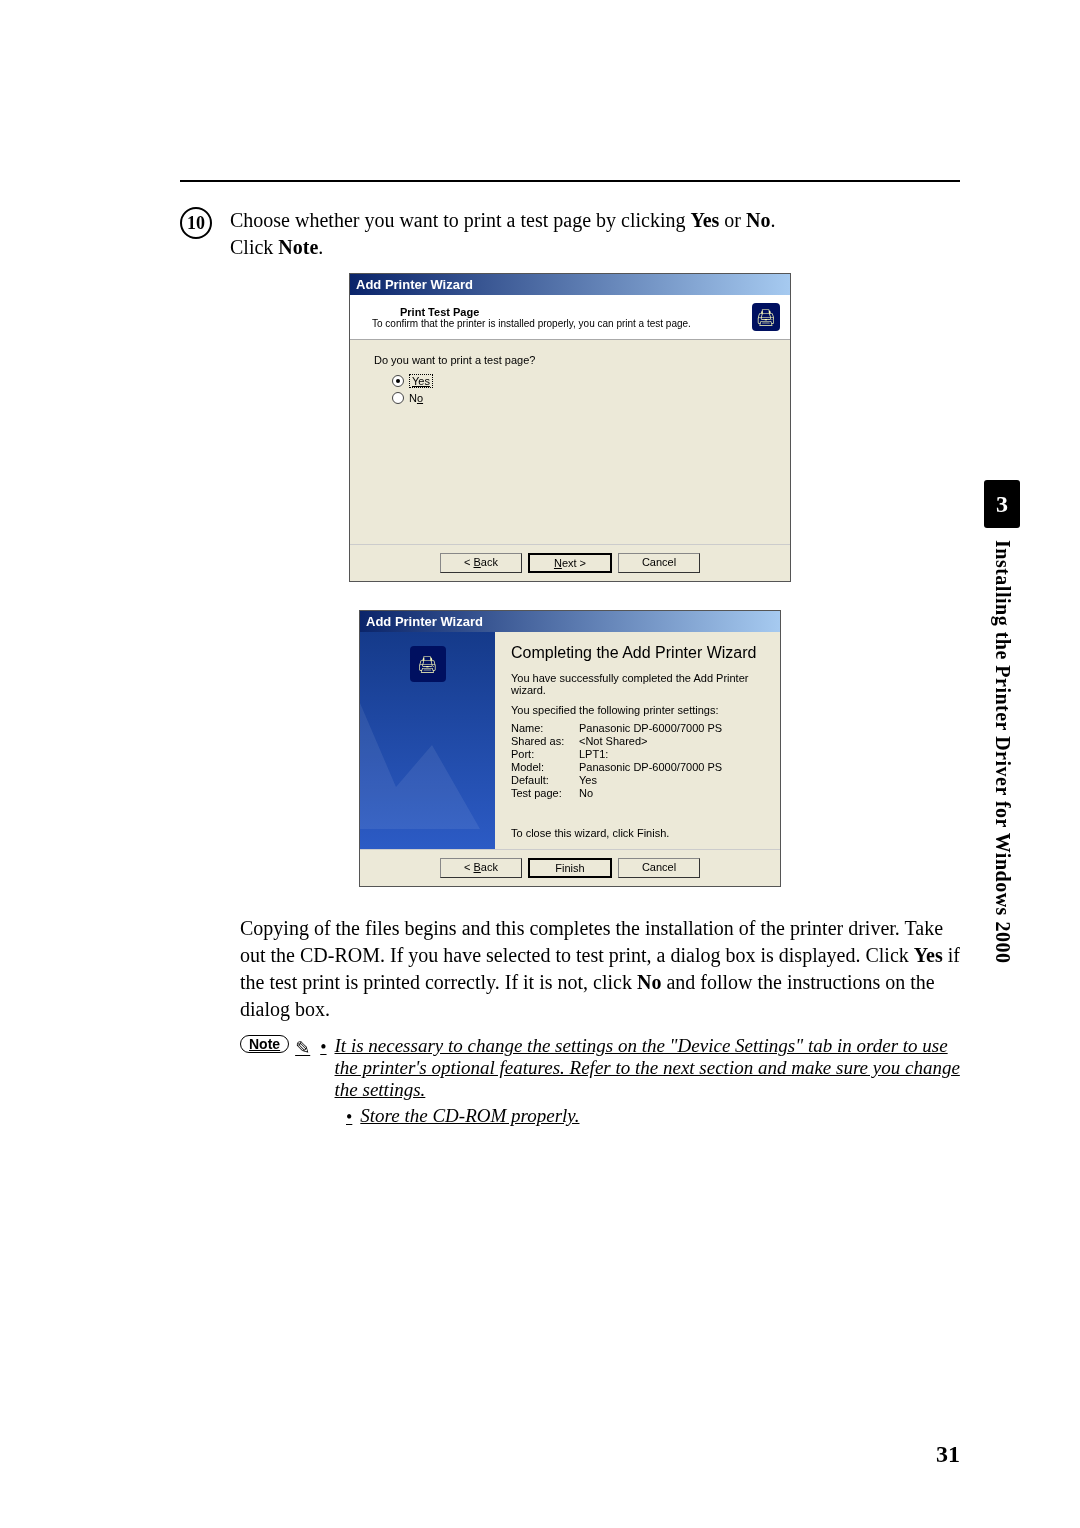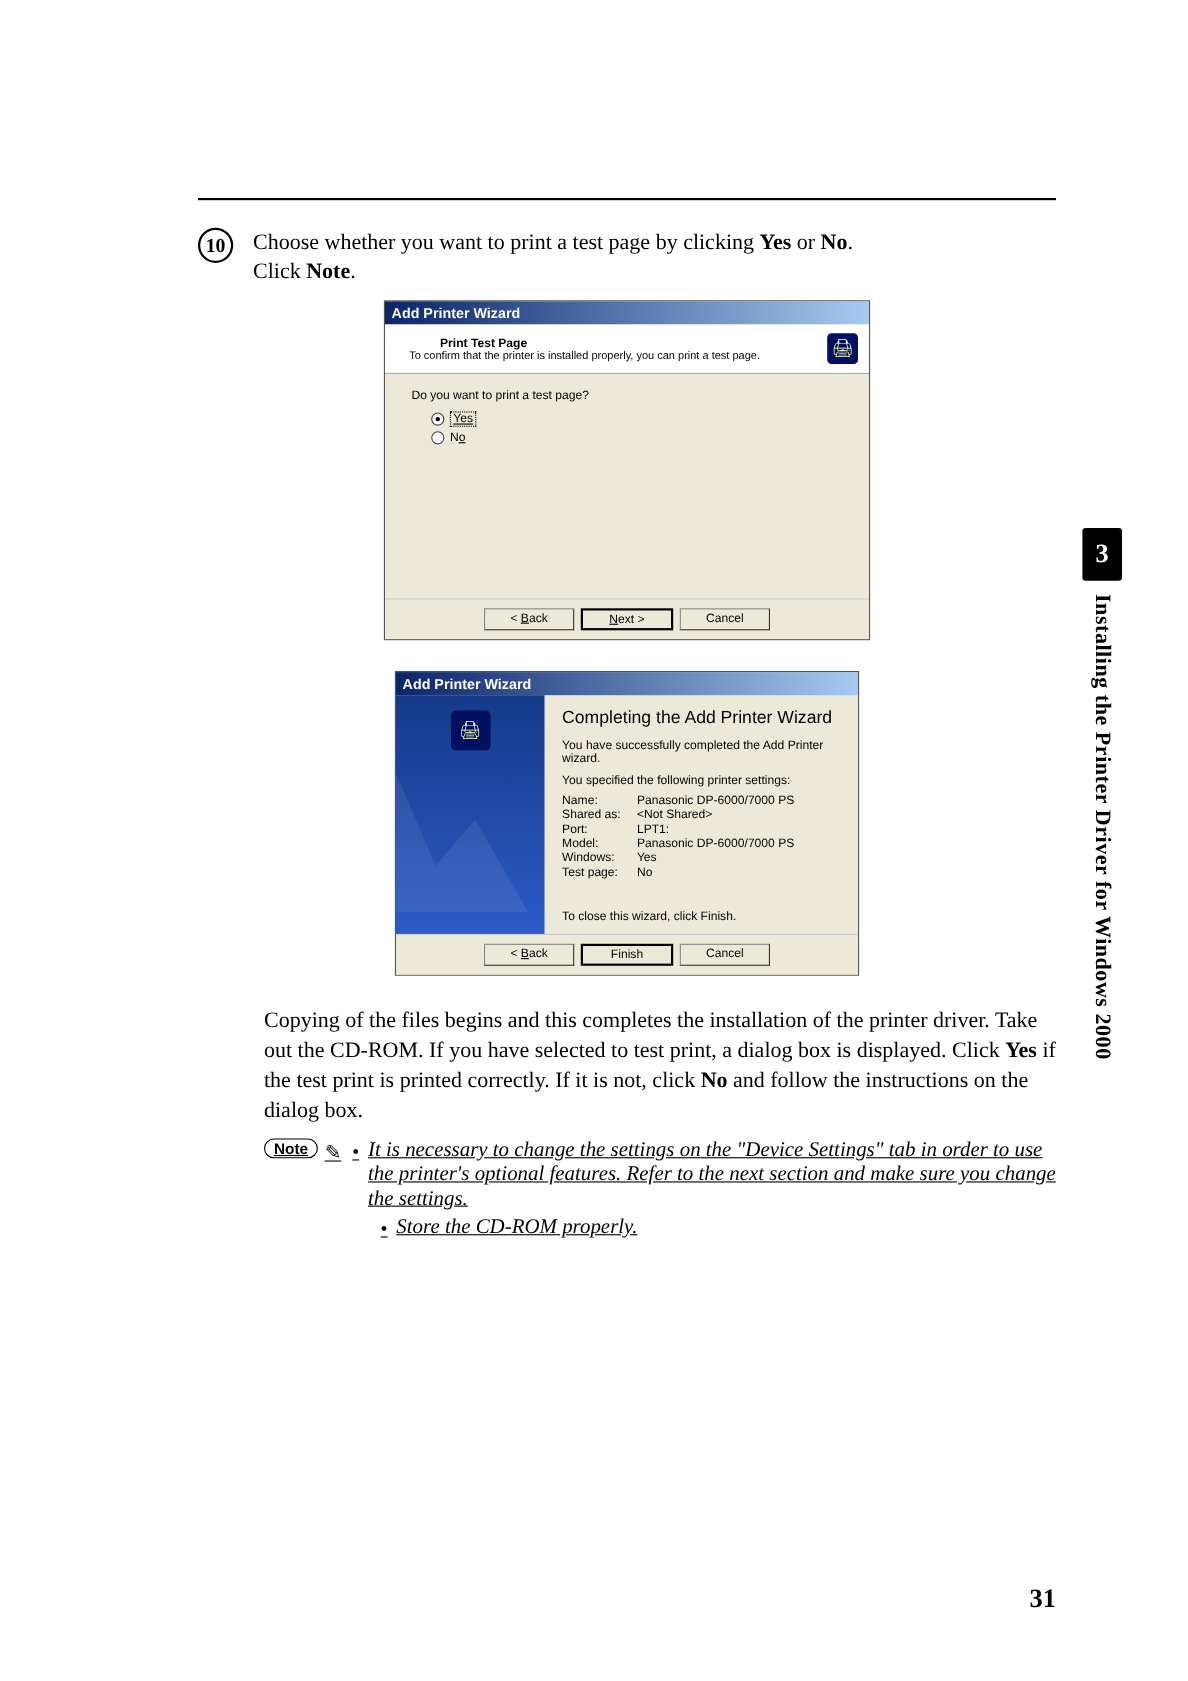--- a/index.html
+++ b/index.html
@@ -335,21 +335,21 @@
             </div>
           <div class="kv">
               <span class="k">Port:</span>
               <span>LPT1:</span>
             </div>
           <div class="kv">
               <span class="k">Model:</span>
               <span>Panasonic DP-6000/7000 PS</span>
             </div>
           <div class="kv">
-              <span class="k">Windows:</span>
+              <span class="k">Default:</span>
               <span>Yes</span>
             </div>
           <div class="kv">
               <span class="k">Test page:</span>
               <span>No</span>
             </div>
           <div style="margin-top:28px;">To close this wizard, click Finish.</div>
         </div>
       </div>
       <div class="dlg-buttons">

